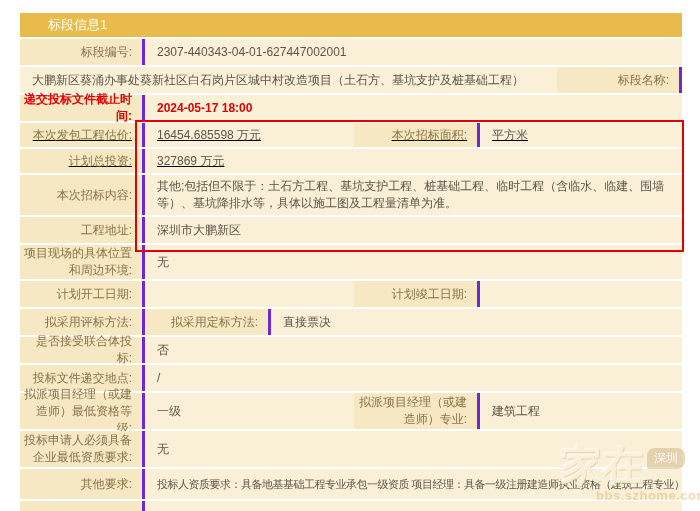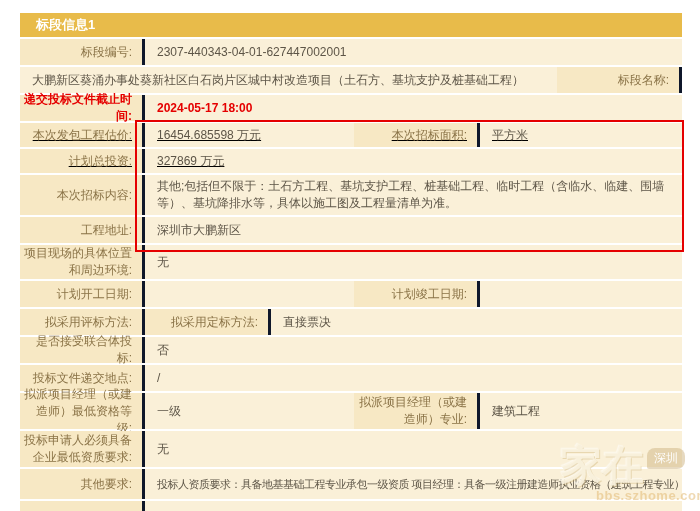--- a/index.html
+++ b/index.html
@@ -12,24 +12,24 @@
   .table-wrap {
     position: absolute;
     left: 20px; top: 13px;
     width: 662px;
   }
   .tbl-header {
     height: 24px;
     background: #E8BB4A;
     color: #ffffff;
     font-size: 13px;
-    font-weight: bold;
+    font-weight: normal;
     display: flex;
     align-items: center;
-    padding-left: 16px;
+    padding-left: 28px;
     box-sizing: border-box;
     margin-bottom: 2px;
   }
   .row {
     display: flex;
     margin-bottom: 2px;
   }
   .cell {
     box-sizing: border-box;
     display: flex;
@@ -37,21 +37,21 @@
     font-size: 12px;
     line-height: 17px;
   }
   .lbl {
     width: 125px;
     background: #F7E8C4;
     color: #8A7347;
     justify-content: flex-end;
     text-align: right;
     padding: 2px 10px 2px 4px;
-    border-right: 3px solid #0f172a;
+    border-right: 3px solid #6d28d9;
     flex: none;
   }
   .val {
     background: #FAF0D8;
     color: #5D5547;
     padding: 2px 6px 2px 12px;
     flex: 1;
     min-width: 0;
   }
   .val2 { flex: none; width: 209px; border-right: 0; }

